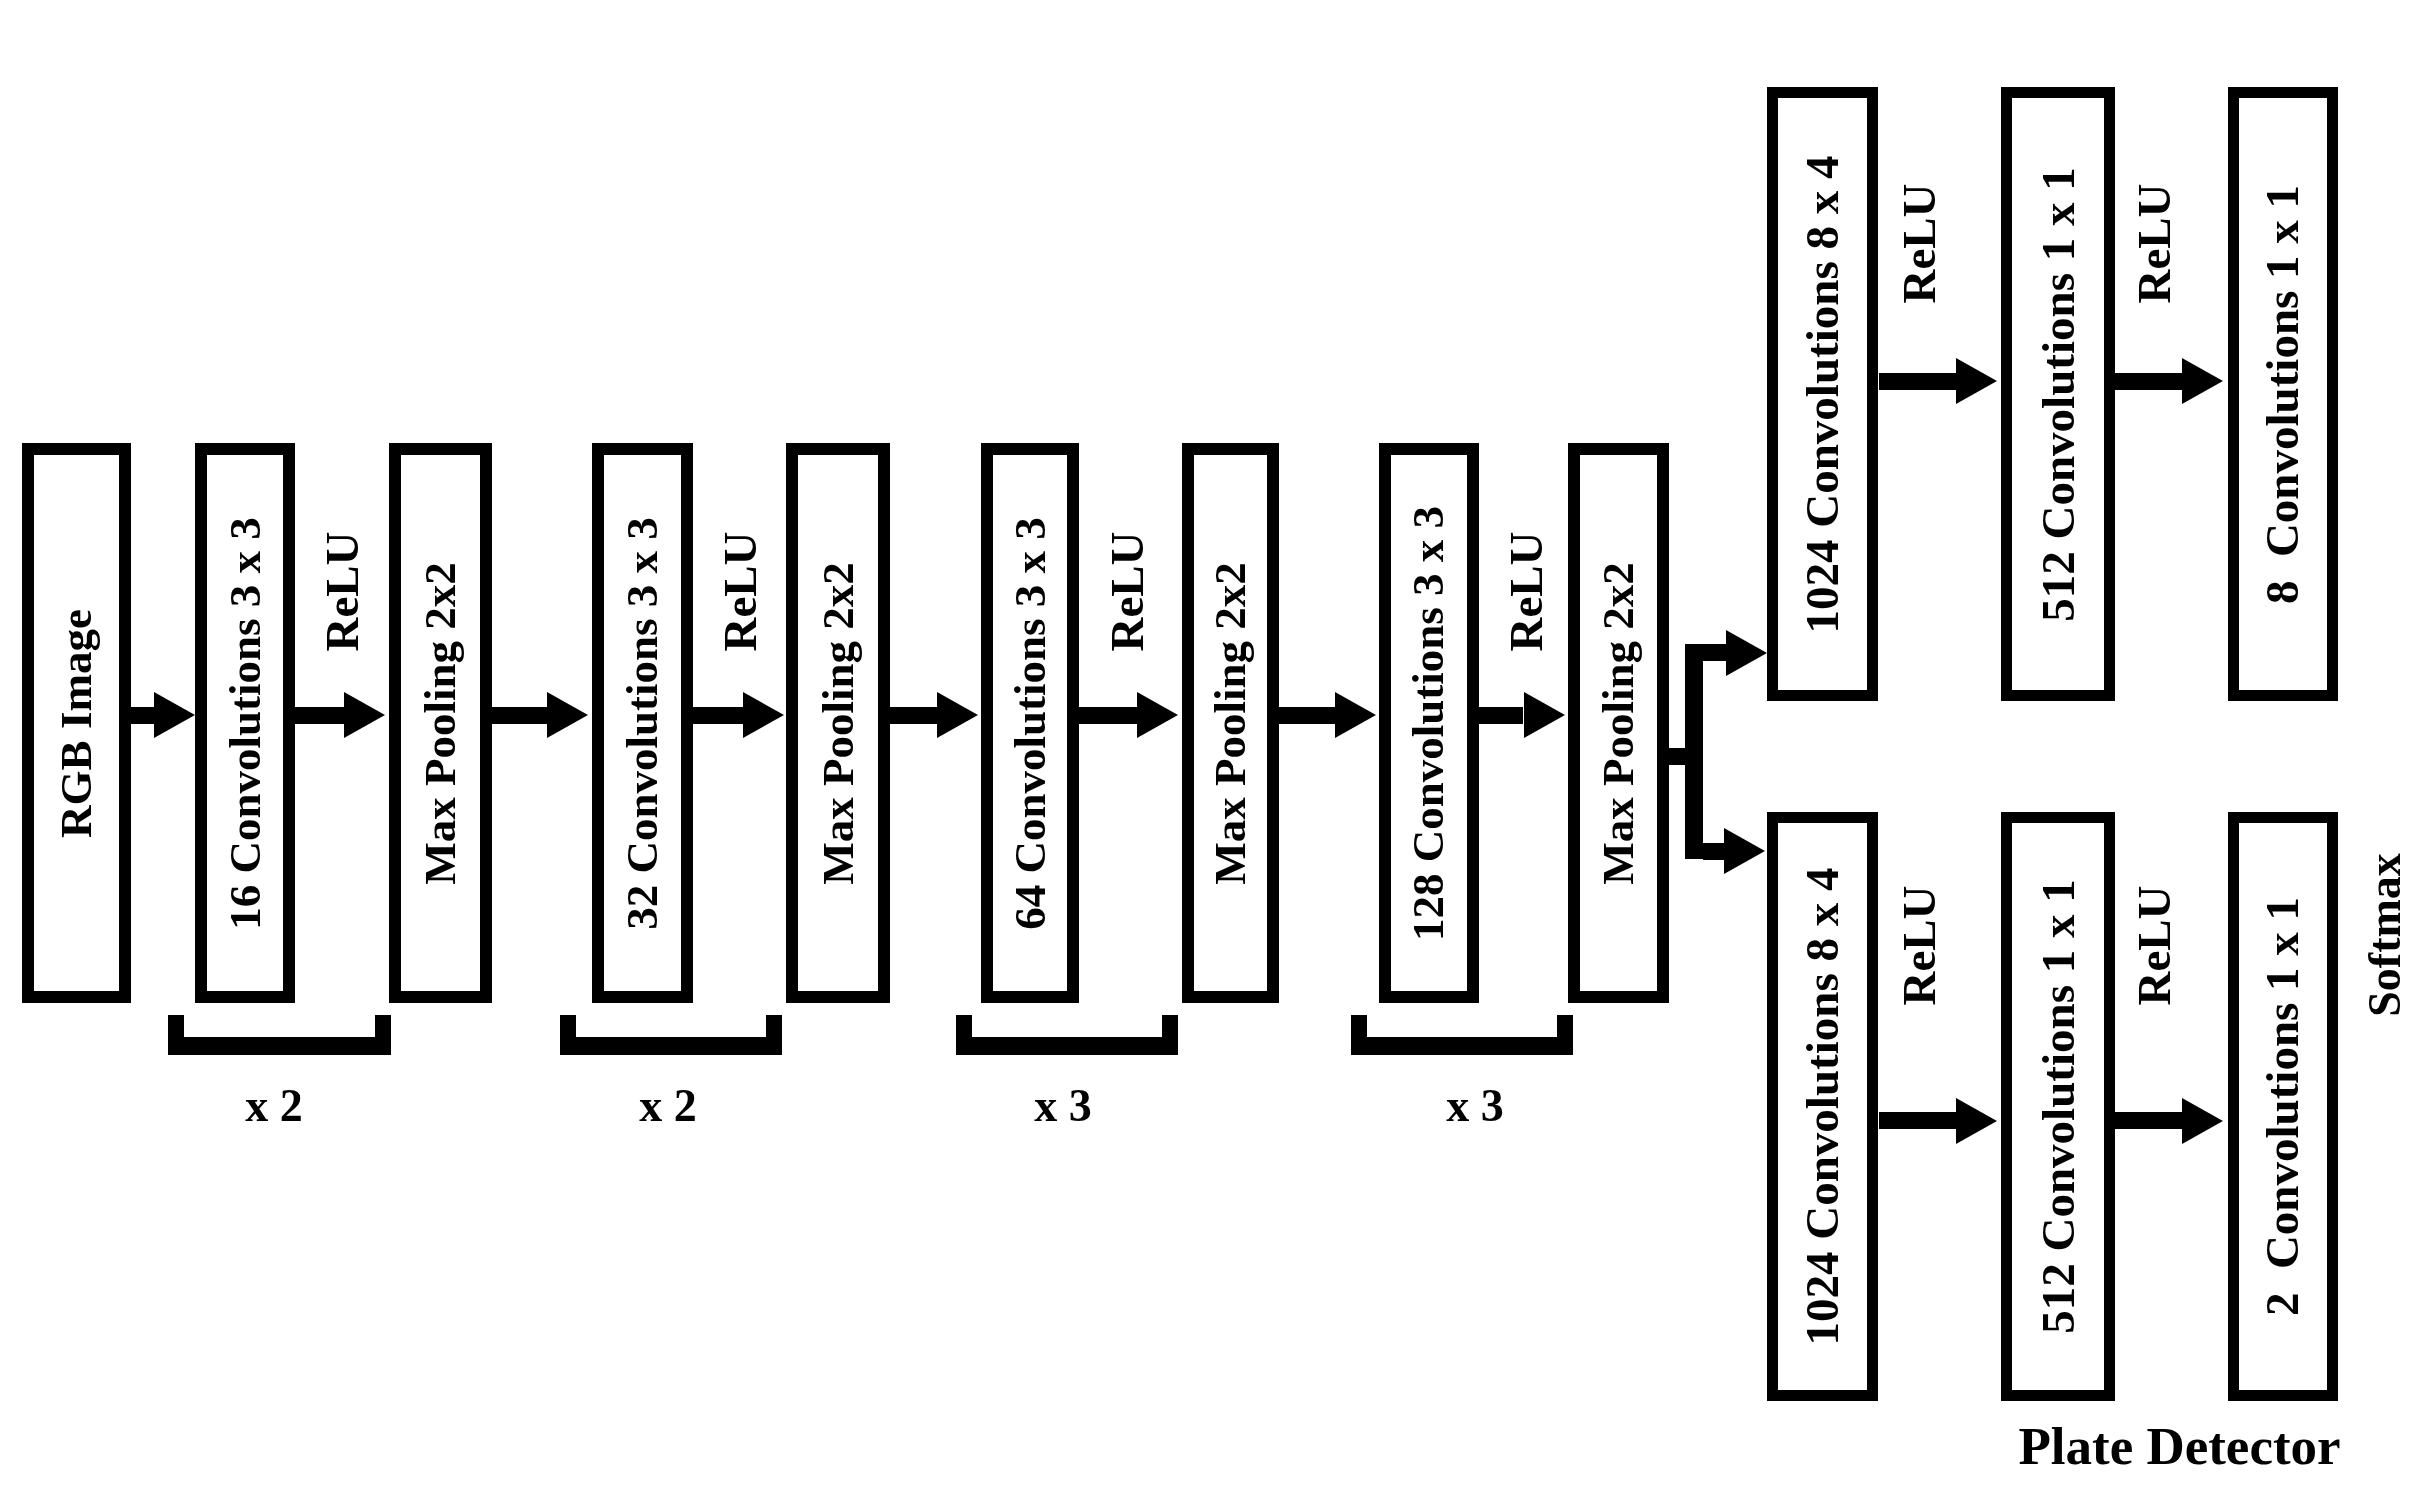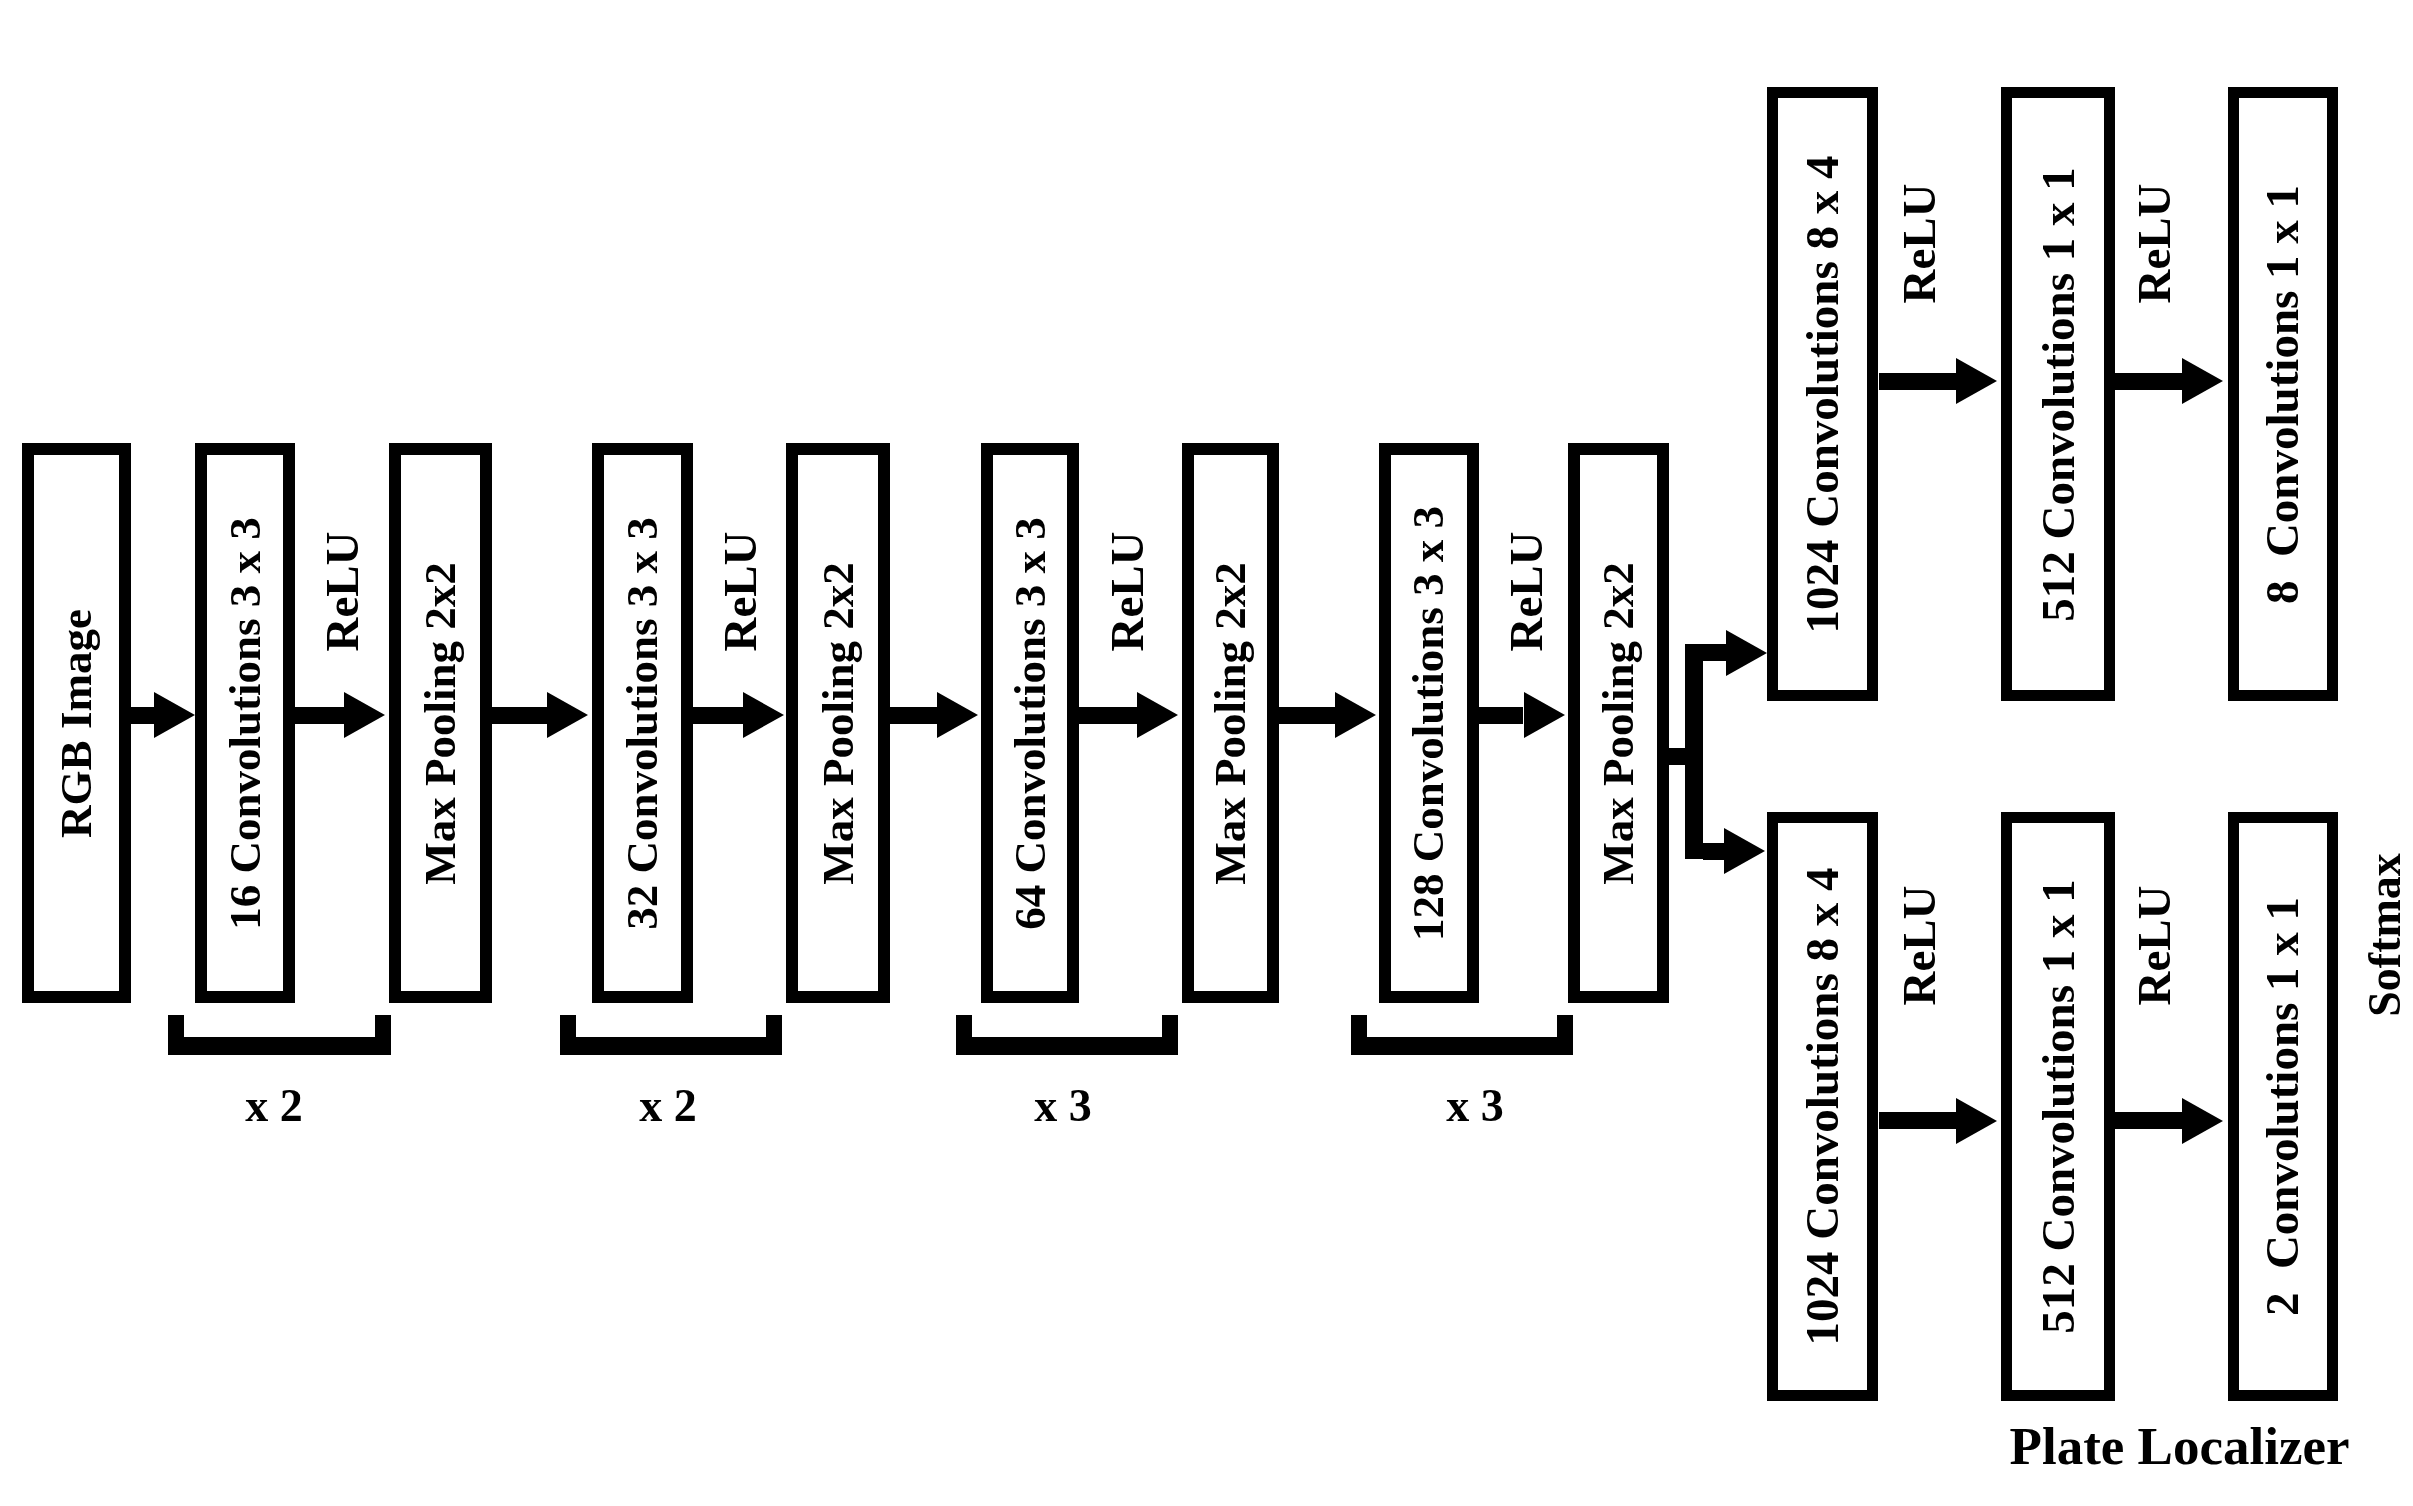--- a/index.html
+++ b/index.html
@@ -231,16 +231,16 @@
   </div>
   <div>
     <div class="hbar" style="left:2114px; top:1112px; width:68px;"></div>
     <div class="tri-r" style="left:2182px; top:1098px;"></div>
   </div>
 
   <div class="vlabel" style="left:2355px; top:836px; width:59px; height:198px;">
     <span style="font-size:46px;">Softmax</span>
   </div>
 
-  <div class="title" style="left:1986px; top:1416px;">Plate Localizer</div>
+  <div class="title" style="left:1986px; top:1416px;">Plate Detector</div>
 
 </div>
 
 
 </body></html>

